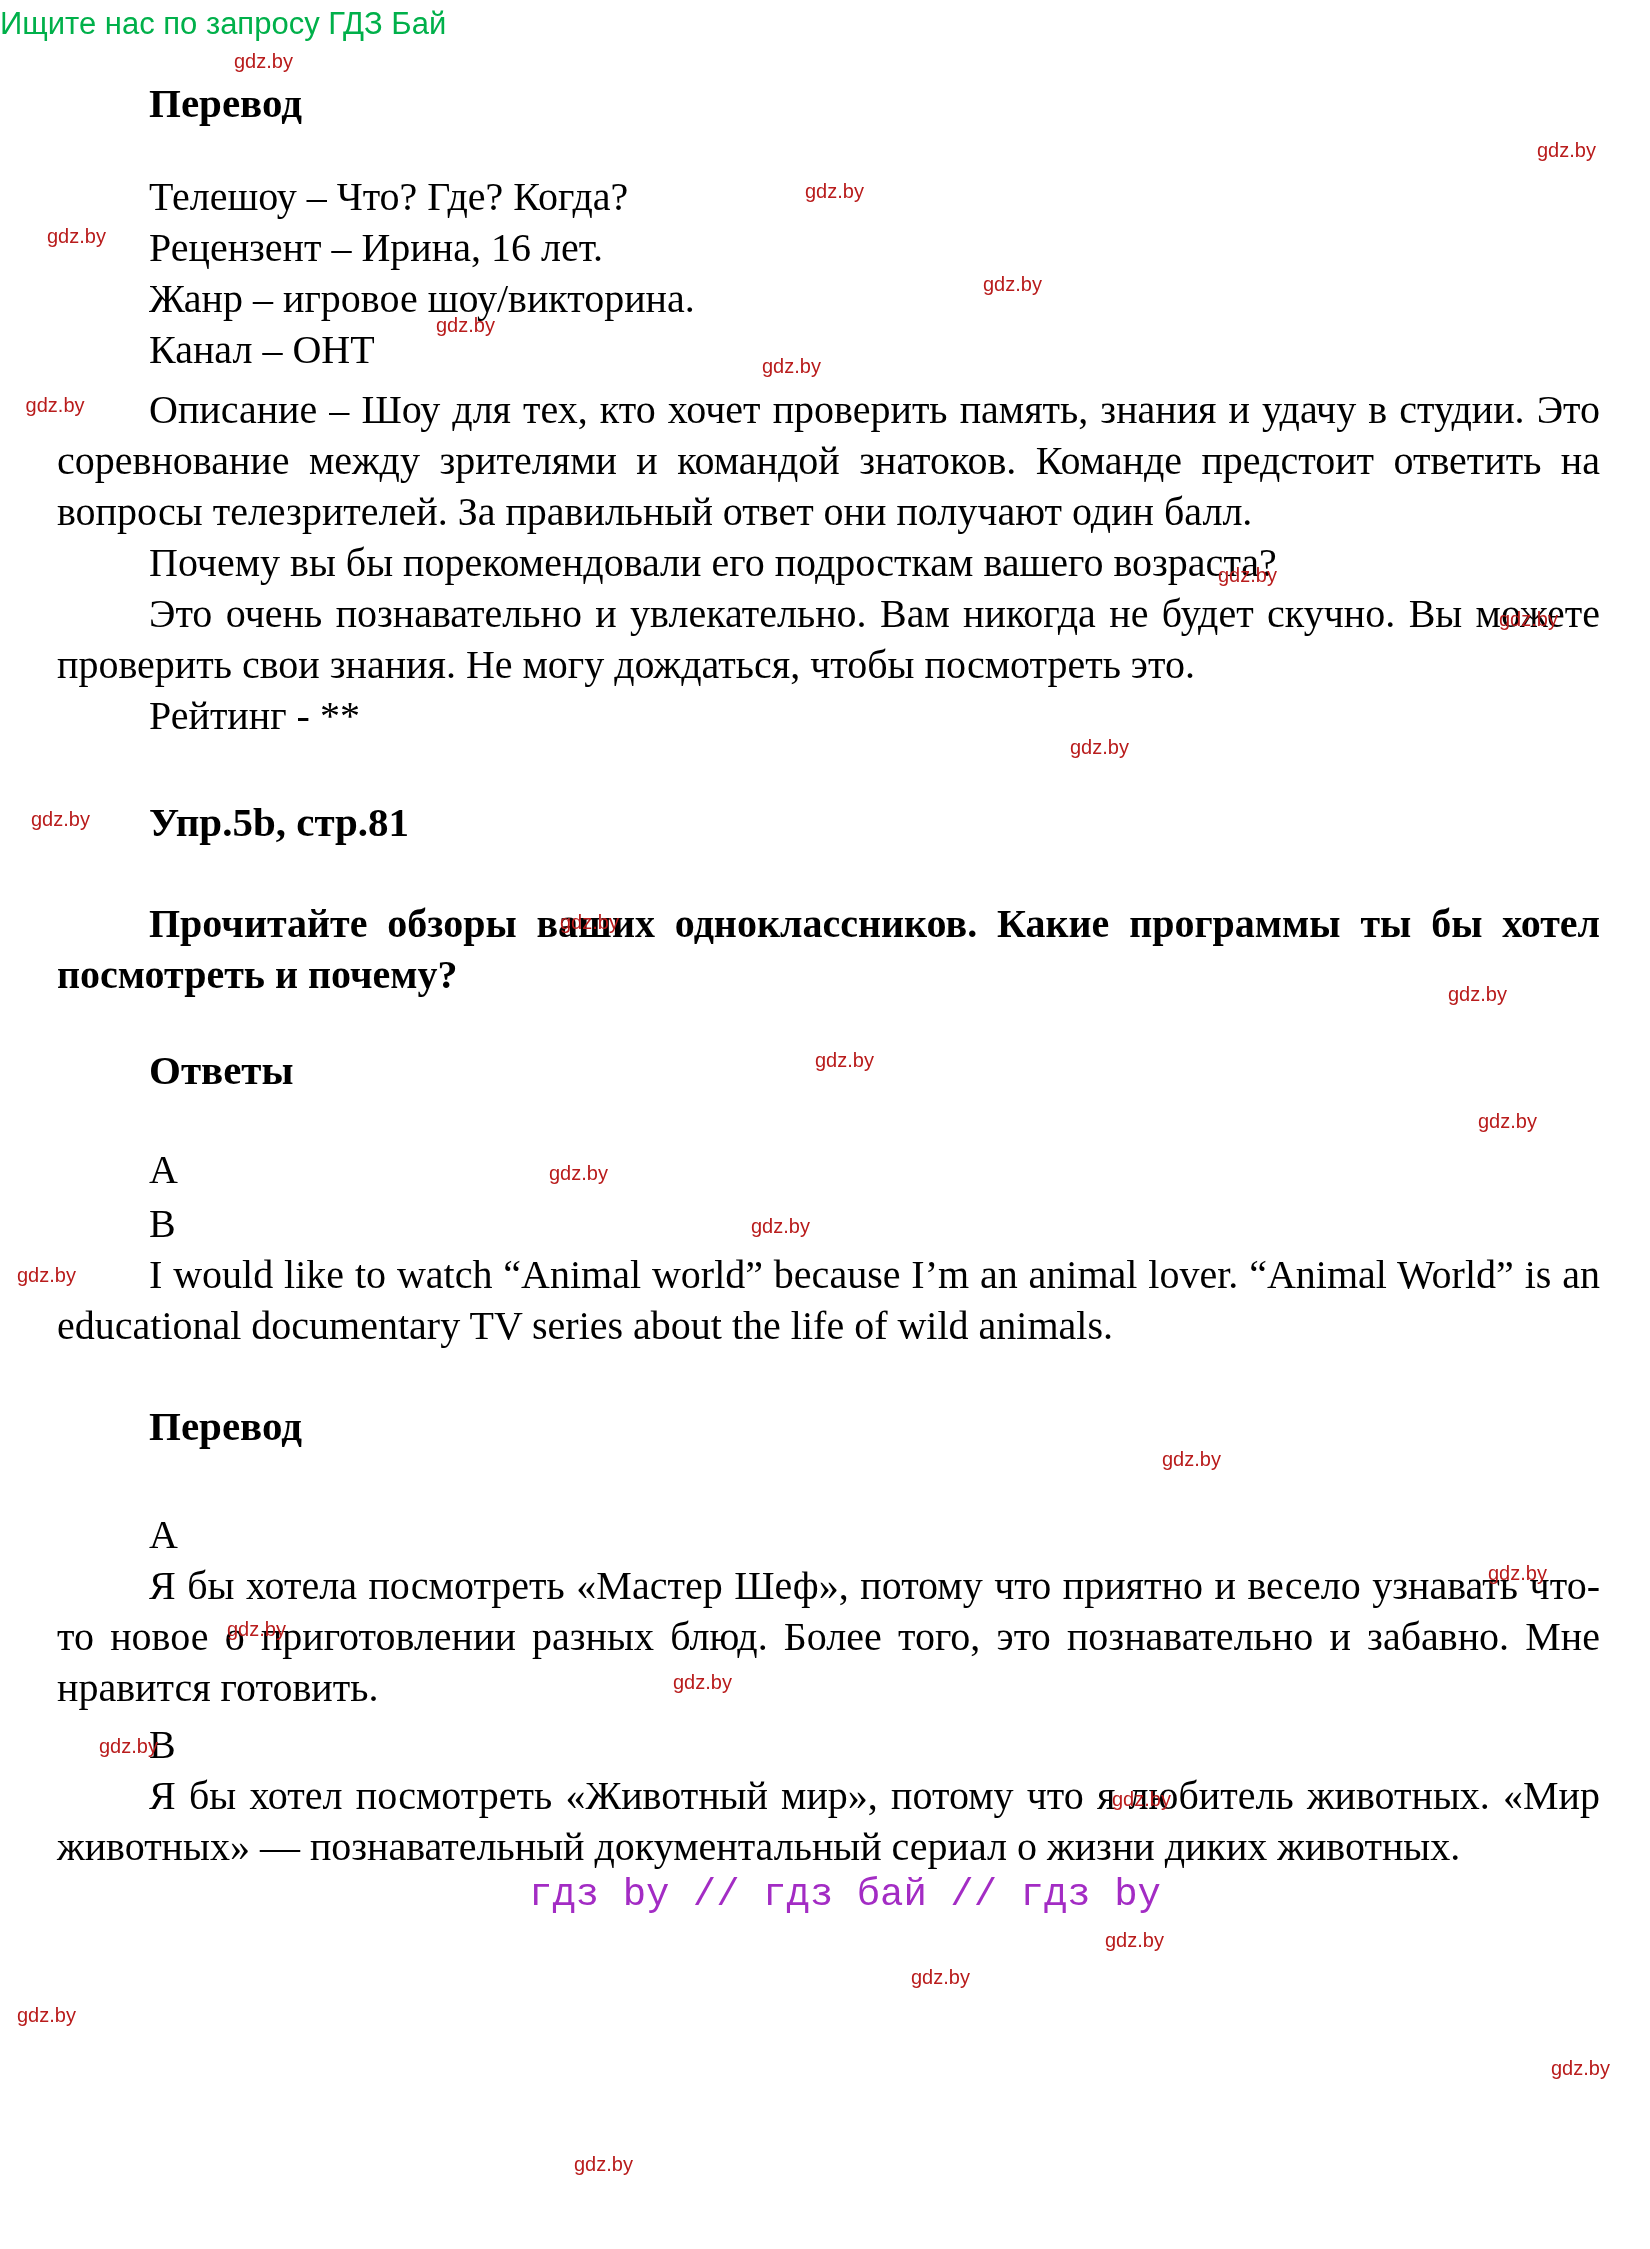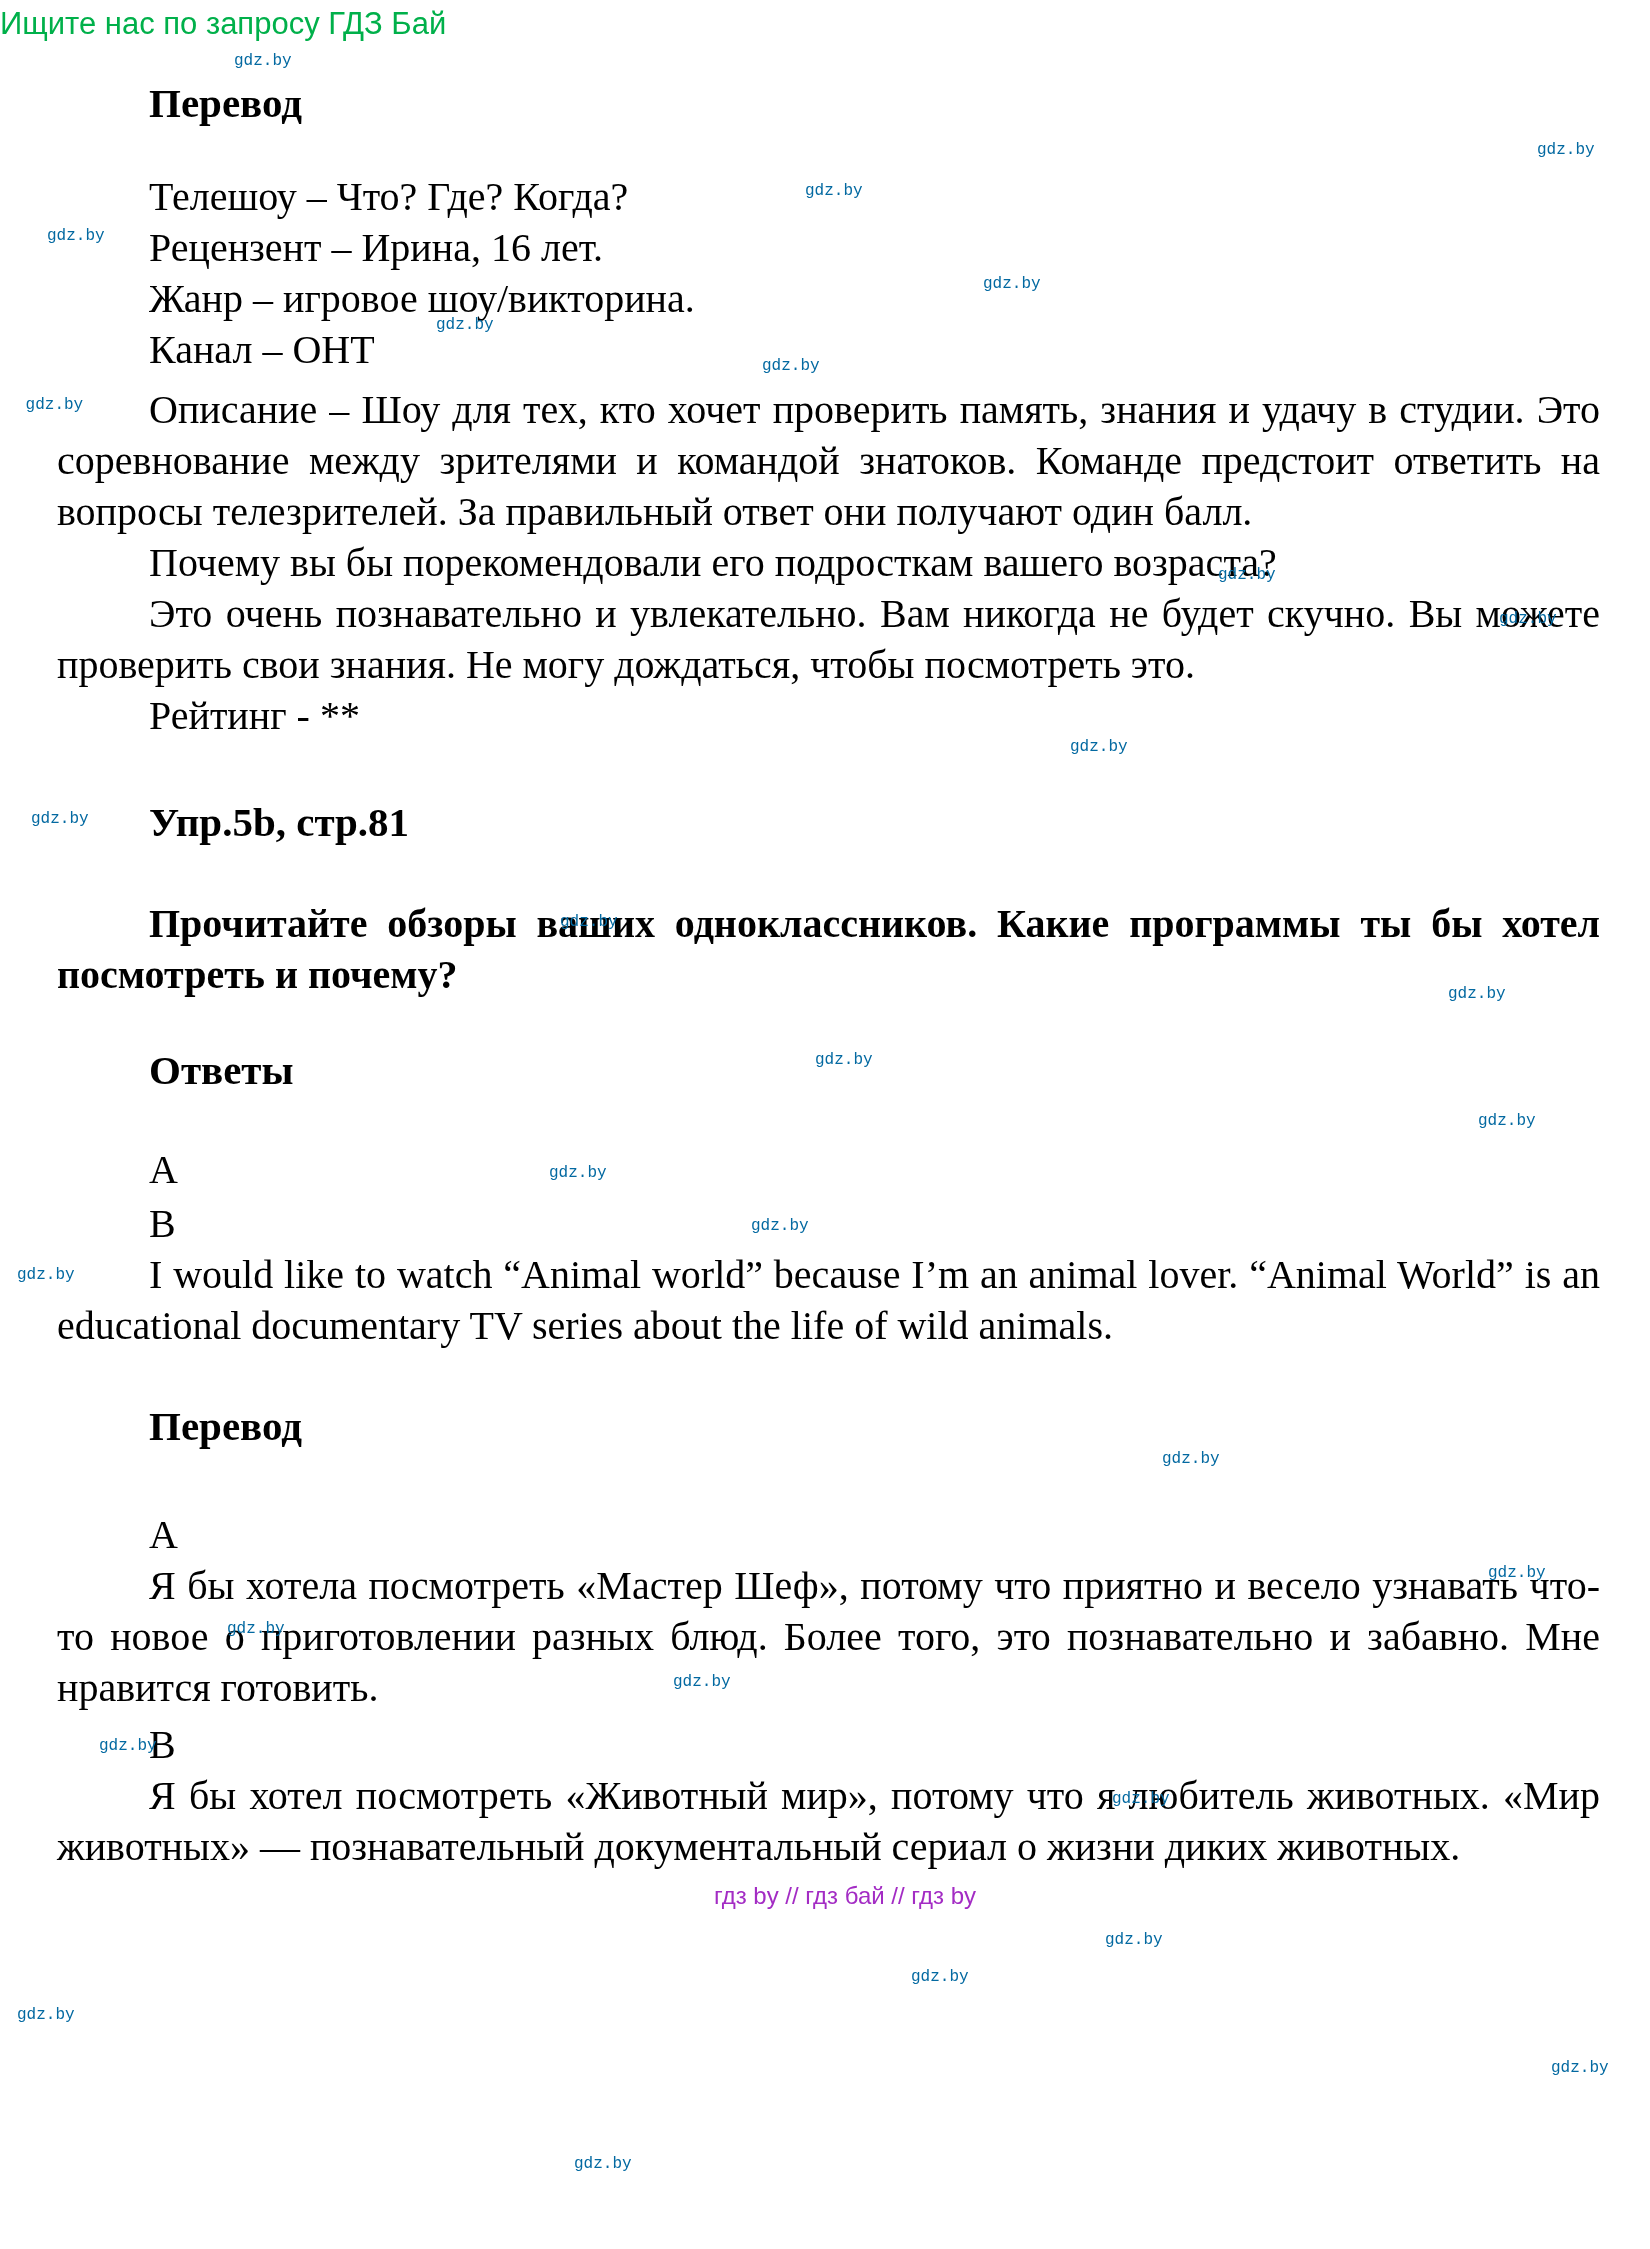--- a/index.html
+++ b/index.html
@@ -40,32 +40,32 @@
   .answers-heading { margin-top: 45px; }
   .label-a1 { margin-top: 48px; }
   .label-b1 { margin-top: 3.1px; }
   .translation2-heading { margin-top: 50px; }
   .label-a2 { margin-top: 57px; }
   .label-b2 { margin-top: 6.2px; }
 
   .footer {
     margin-top: 4.7px;
     text-align: center;
-    font-family: Liberation Sans, sans-serif;
-    font-size: 24px;
+    font-family: Liberation Mono, monospace;
+    font-size: 39px;
     line-height: 37px;
     color: #A32CC4;
     padding-left: 39px;
   }
   #watermarks span {
     position: absolute;
-    font-family: Liberation Mono, monospace;
-    font-size: 16px;
+    font-family: Liberation Sans, sans-serif;
+    font-size: 20px;
     line-height: 23px;
-    color: #0369a1;
+    color: #b91c1c;
     white-space: nowrap;
   }
 </style>
 </head>
 <body>
 
 <div class="page">
 
   <div class="banner">Ищите нас по запросу ГДЗ Бай</div>
 

